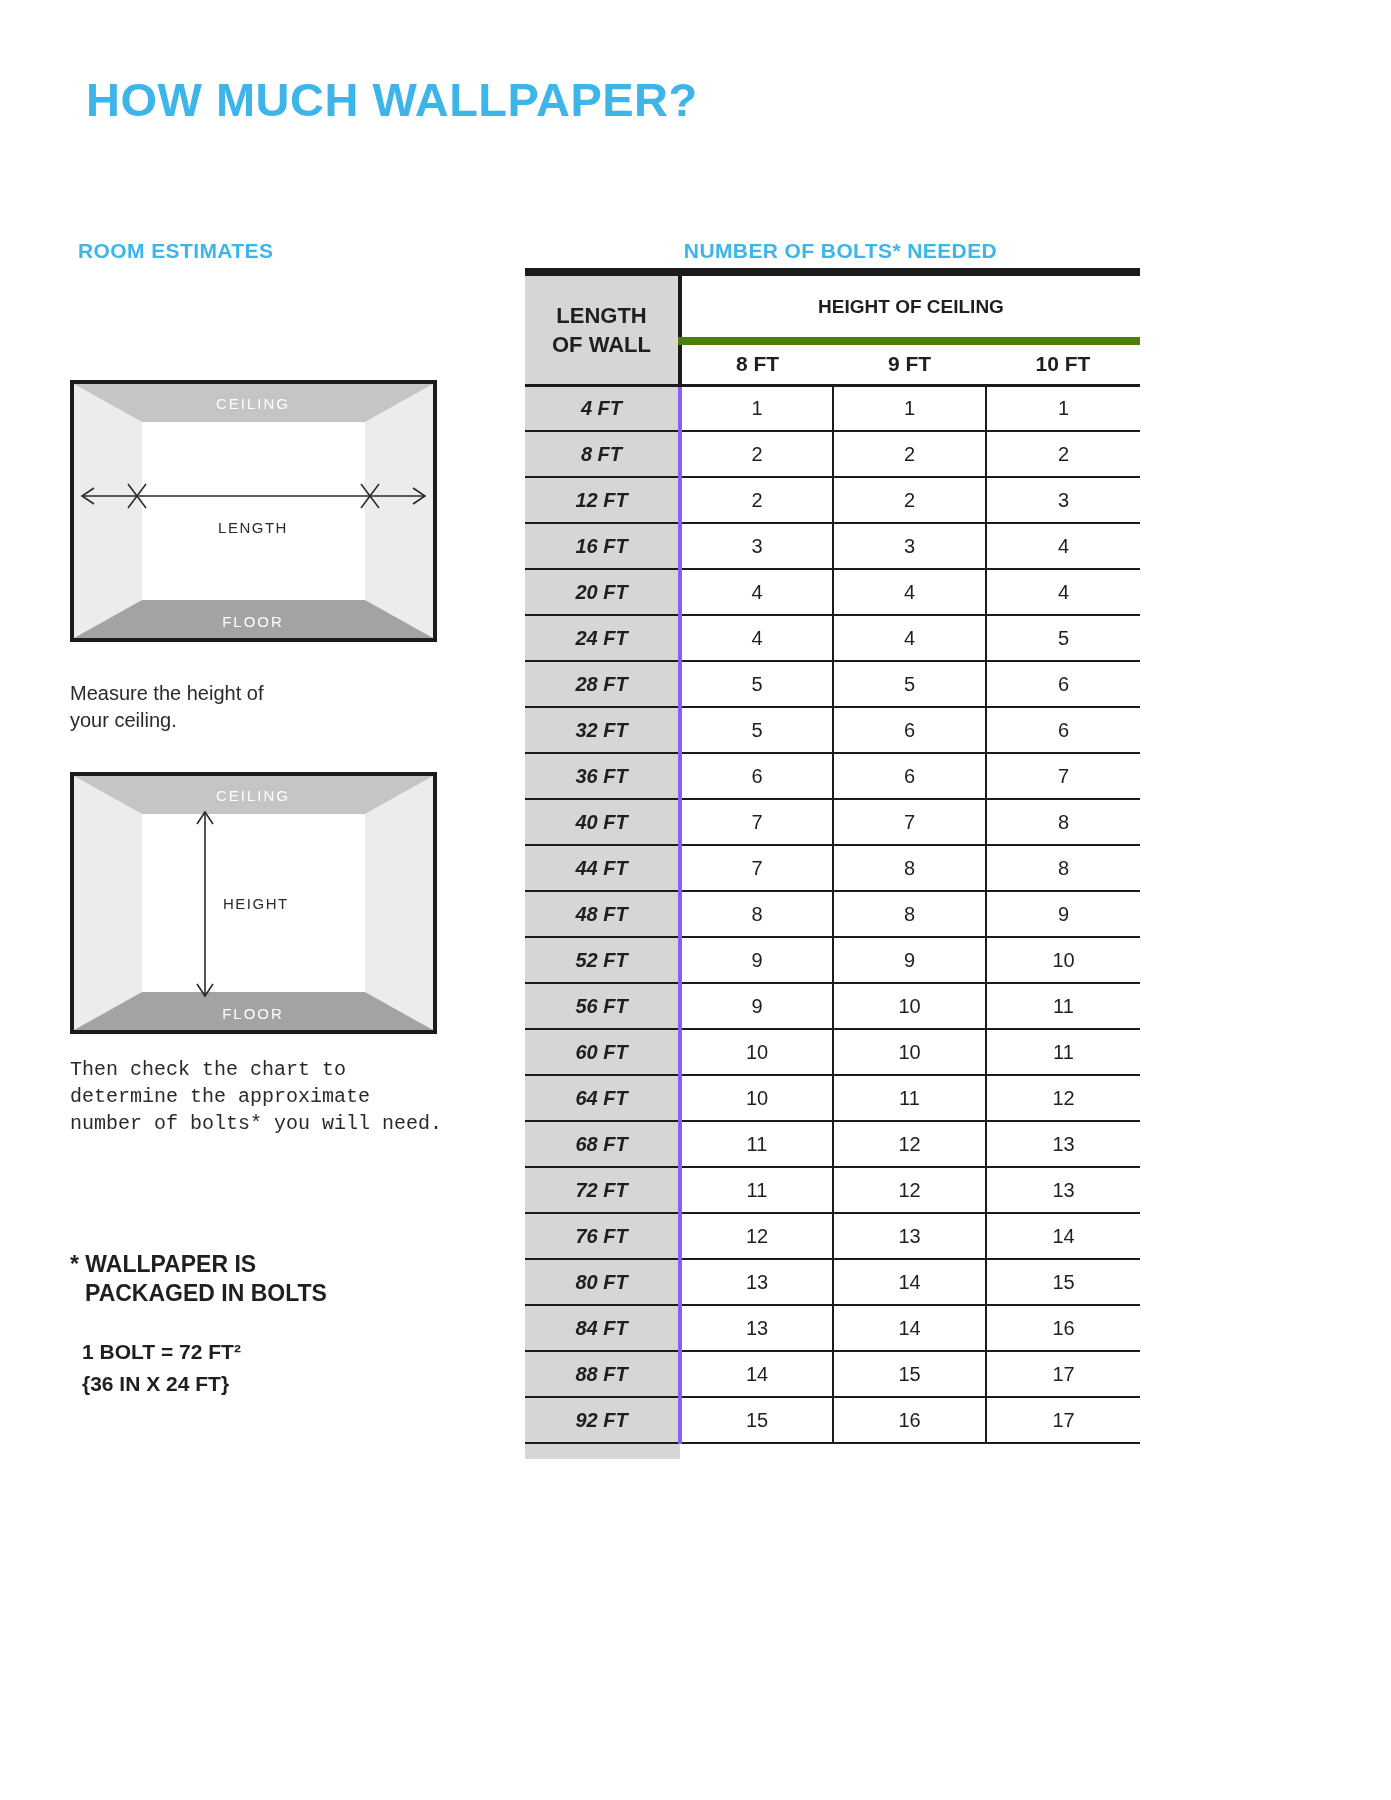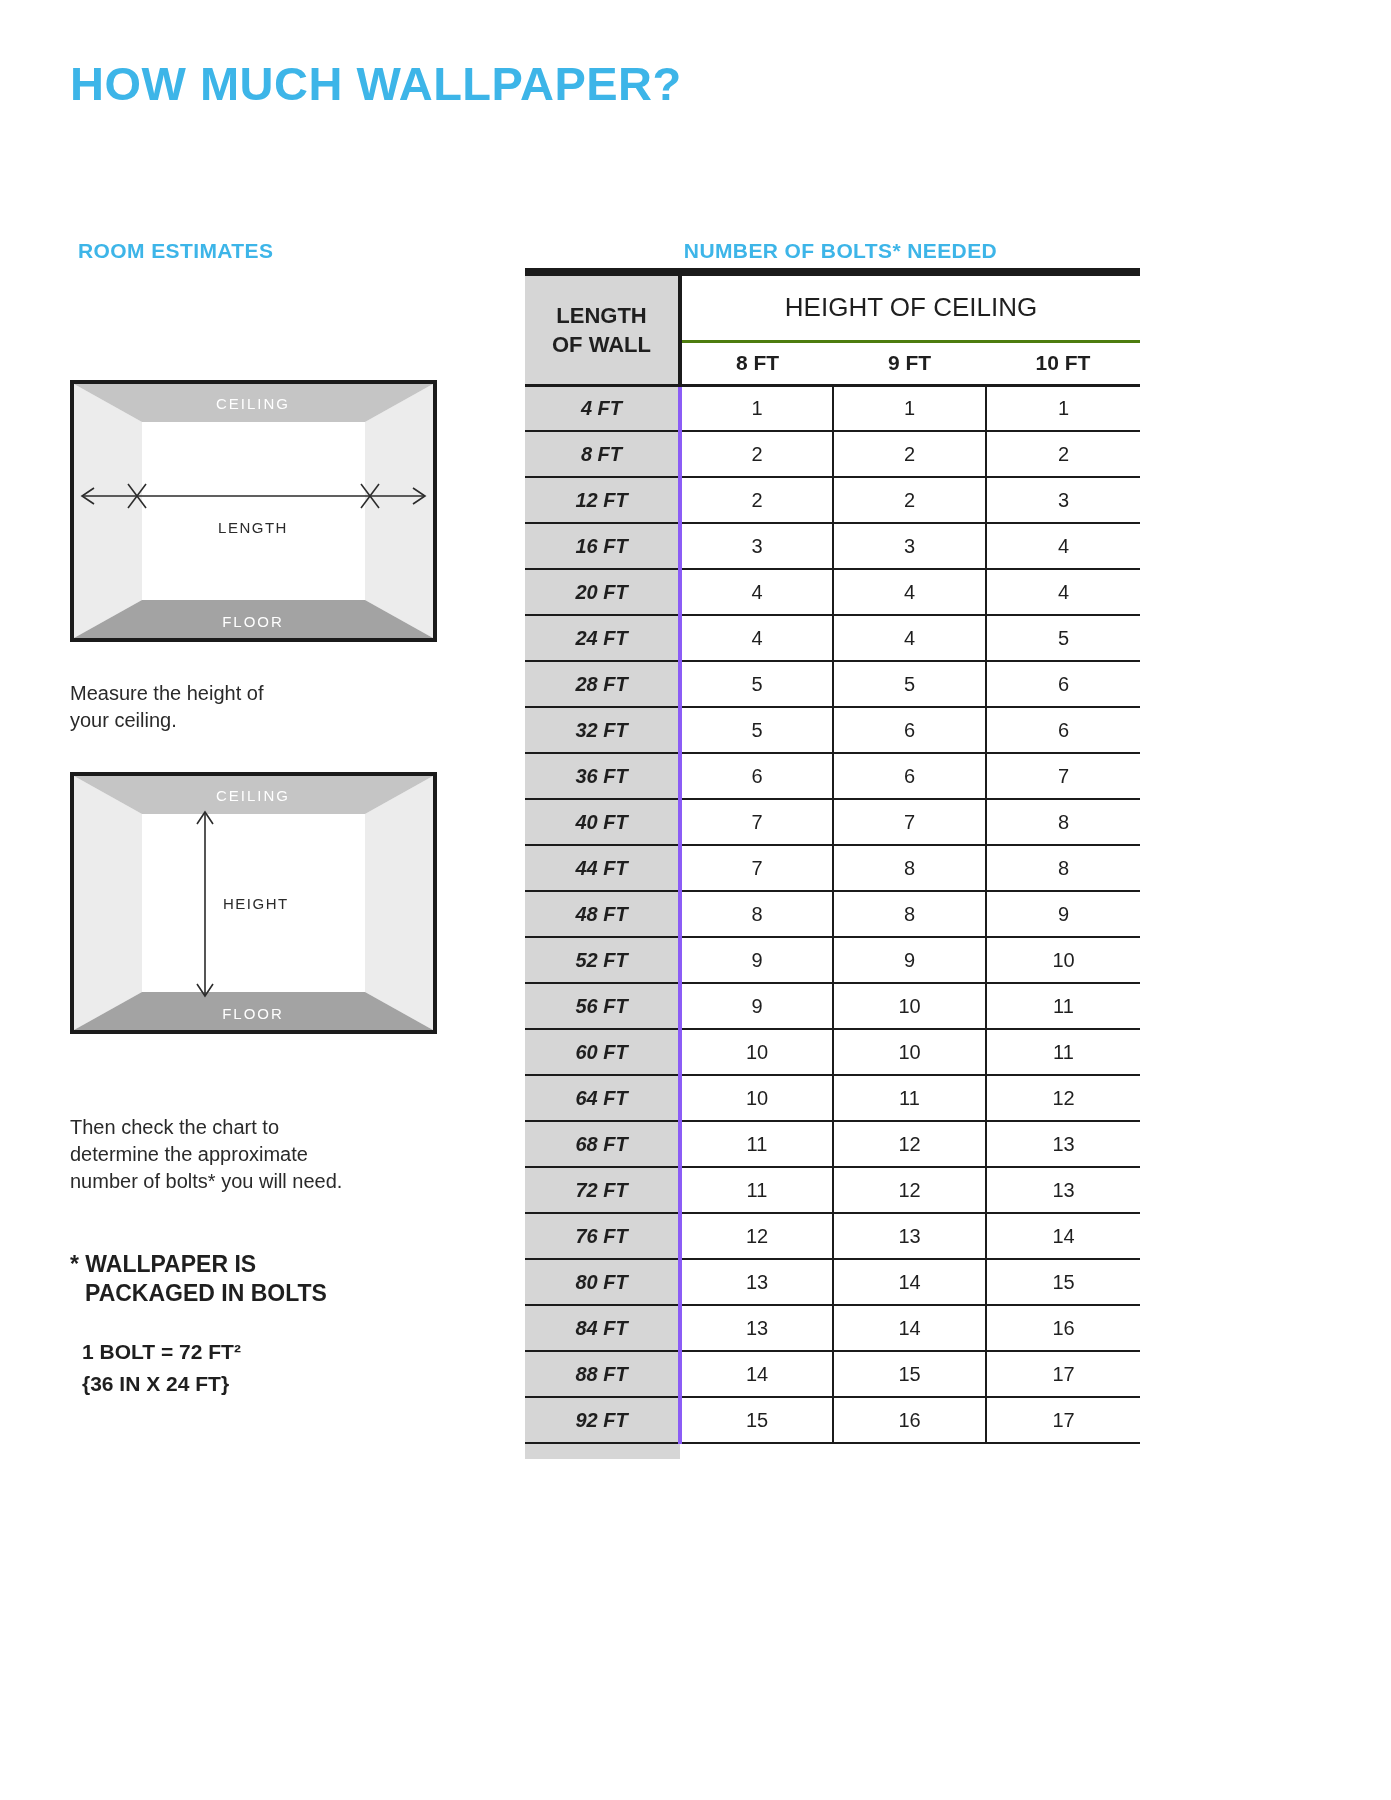--- a/index.html
+++ b/index.html
@@ -11,21 +11,21 @@
     width: 1391px;
     height: 1800px;
     background: #ffffff;
     overflow: hidden;
   }
 
   .title {
     position: absolute;
     left: 70px;
     top: 56px;
-    margin: 0;
+    margin: 16px;
     font-size: 47px;
     font-weight: bold;
     letter-spacing: 0.5px;
     color: #3db5e8;
   }
 
   .section-heading {
     position: absolute;
     margin: 8px;
     font-size: 21px;
@@ -40,21 +40,21 @@
     position: absolute;
     left: 70px;
     margin: 0;
     font-size: 20px;
     line-height: 27px;
     color: #2a2a2a;
     white-space: pre-line;
   }
   .step1 { top: 286px; }
   .step2 { top: 680px; }
-  .step3 { top: 1114px; }
+  .step3 { top: 1056px; font-family: Liberation Mono, monospace; }
 
   .diagram { position: absolute; left: 70px; }
   .diag1 { top: 380px; }
   .diag2 { top: 772px; }
 
   svg text { font-family: "Liberation Sans", sans-serif; }
   .svg-label-white { fill: #ffffff; font-size: 15px; letter-spacing: 2px; text-anchor: middle; }
   .svg-label-dark  { fill: #2b2b2b; font-size: 15px; letter-spacing: 1.5px; text-anchor: middle; }
   .anchor-start { text-anchor: start; }
 
@@ -99,23 +99,23 @@
   .len-header {
     background: #d6d6d6;
     border-right: 4px solid #1b1b1b;
     border-bottom: 3px solid #1b1b1b;
     font-size: 22px;
     font-weight: bold;
     line-height: 29px;
     white-space: pre-line;
   }
   .group-header {
-    border-bottom: 3px solid #4d7c0f;
-    font-size: 26px;
-    font-weight: normal;
+    border-bottom: 8px solid #4d7c0f;
+    font-size: 19px;
+    font-weight: bold;
     height: 69px;
   }
   .sub-header {
     border-bottom: 3px solid #1b1b1b;
     font-size: 21px;
     font-weight: bold;
     height: 44px;
   }
   .len-cell {
     background: #d6d6d6;

